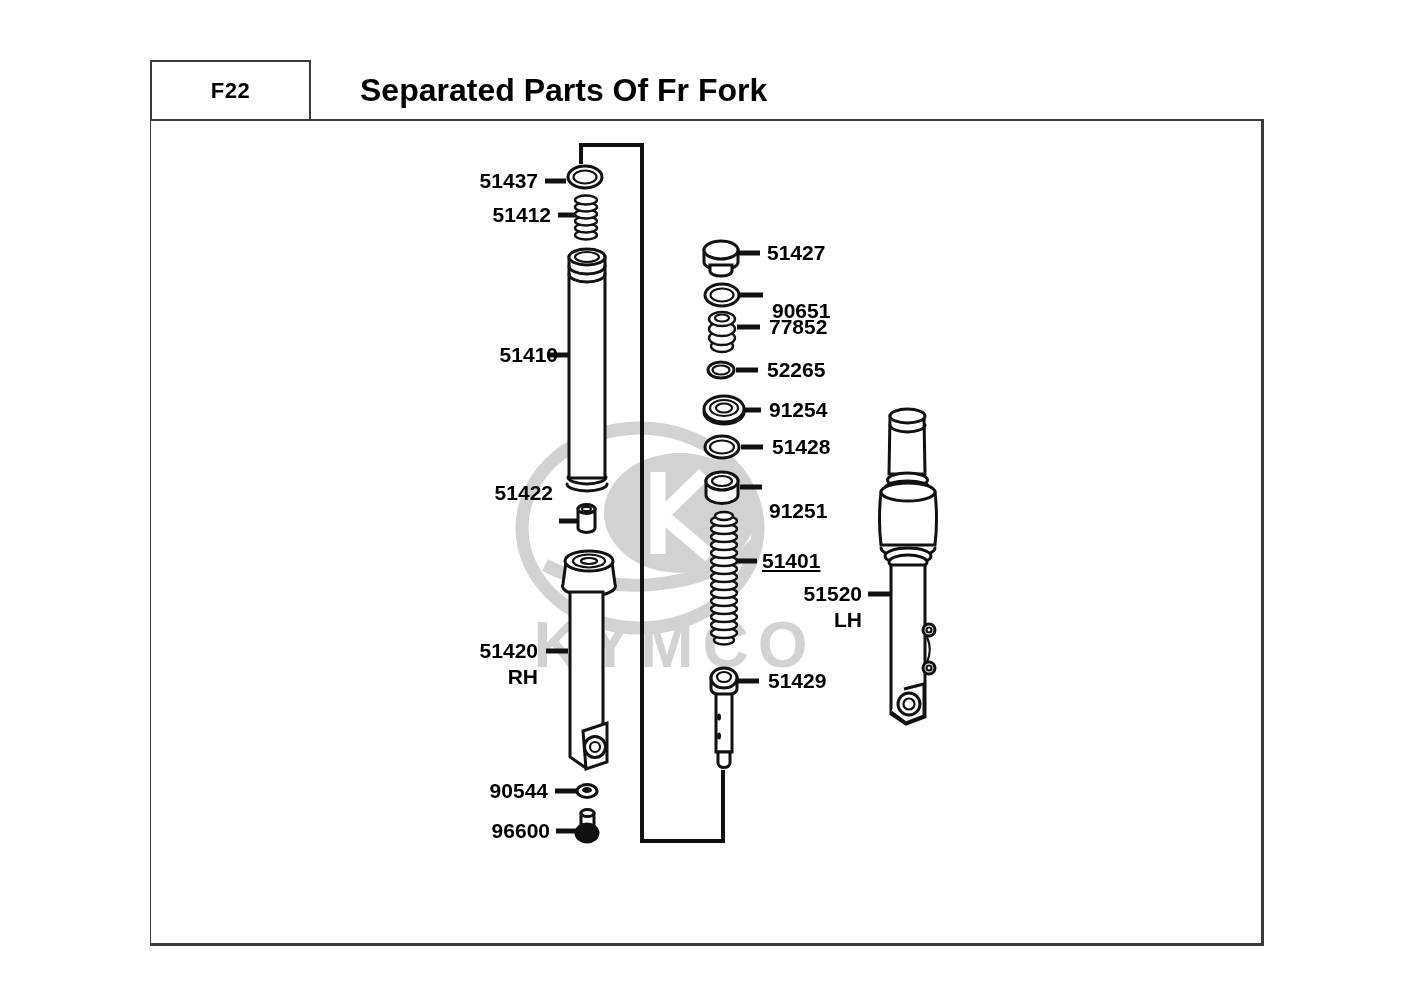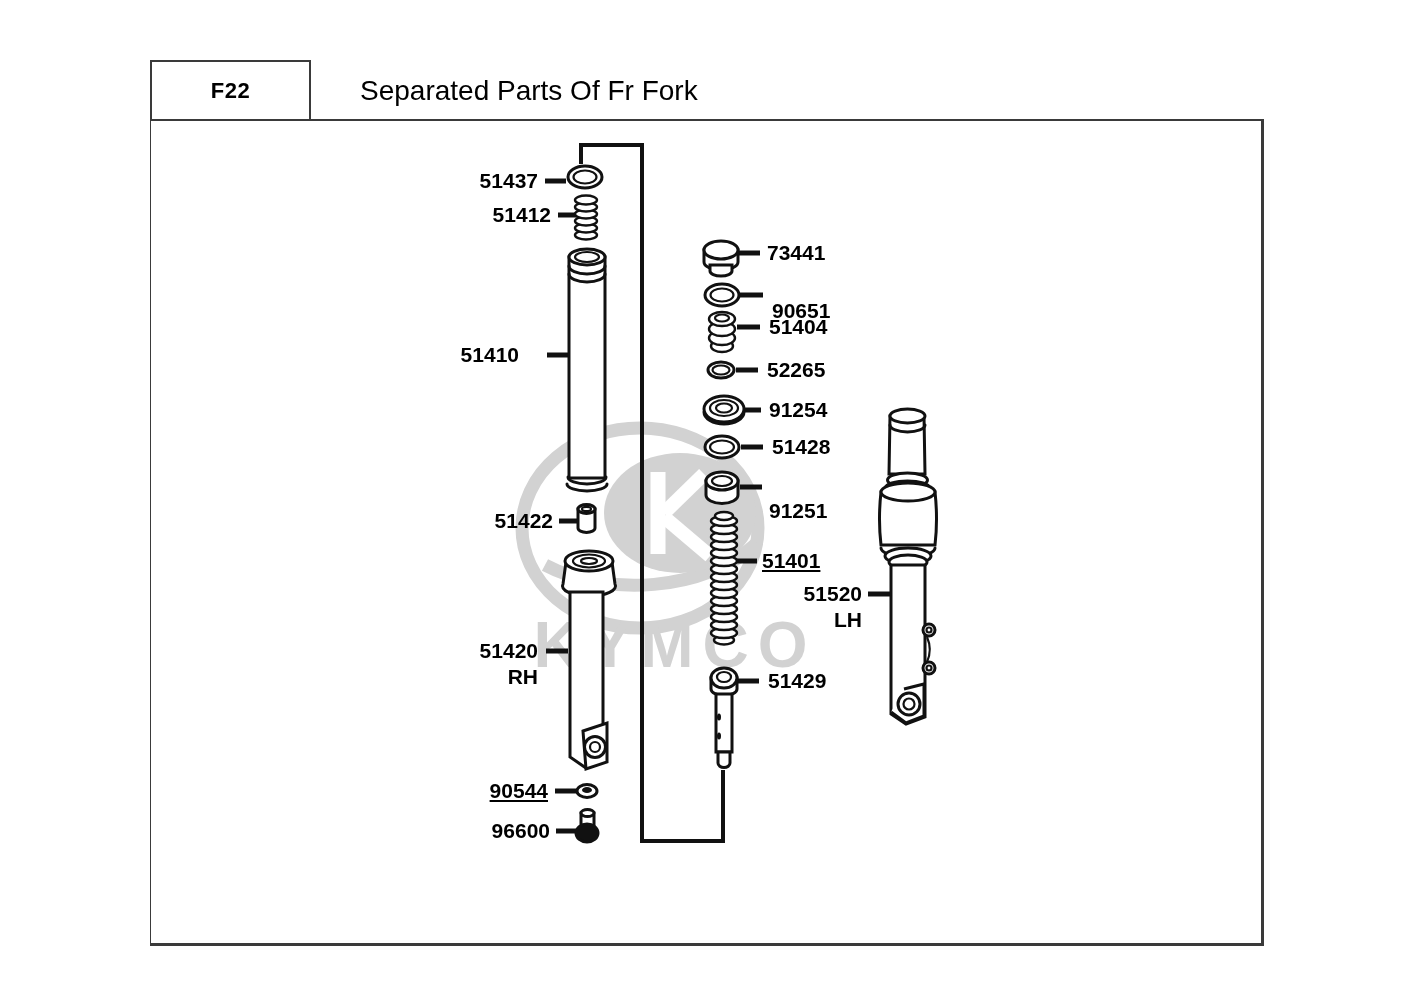--- a/index.html
+++ b/index.html
@@ -8,21 +8,21 @@
     font-family:"Liberation Sans", sans-serif; color:#000; overflow:hidden;
   }
   .code-box {
     position:absolute; left:150px; top:60px; width:161px; height:61px;
     border:2px solid #3a3a3a; box-sizing:border-box; background:#fff;
     display:flex; align-items:center; justify-content:center;
     font-weight:bold; font-size:22px; letter-spacing:0.5px;
   }
   .header-title {
     position:absolute; left:360px; top:60px; height:61px; line-height:61px;
-    font-weight:normal; font-size:28px; white-space:nowrap;
+    font-weight:bold; font-size:32px; white-space:nowrap;
   }
   .main-box {
     position:absolute; left:150px; top:119px; width:1114px; height:827px;
     box-sizing:border-box; background:transparent;
     border-top:2px solid #3a3a3a; border-bottom:3px solid #3a3a3a;
     border-left:1px solid #3a3a3a; border-right:3px solid #3a3a3a;
   }
   .svg-layer { position:absolute; left:0; top:0; width:1415px; height:1000px; }
   .labels-layer { position:absolute; left:0; top:0; width:1415px; height:1000px; }
   .part-label {
@@ -236,44 +236,44 @@
     </g>
   </svg>
 
   <div class="labels-layer" id="labels">
       <div class="part-label al-r" style="top: 168px; right: 877px;">
         <div>51437</div>
       </div>
       <div class="part-label al-r" style="top: 202px; right: 864px;">
         <div>51412</div>
       </div>
-      <div class="part-label al-r" style="top: 342px; right: 896px;">
+      <div class="part-label al-r" style="top: 342px; right: 857px;">
         <div>51410</div>
       </div>
-      <div class="part-label al-r" style="top: 508px; right: 862px; text-align: right;">
+      <div class="part-label al-r" style="top: 480px; right: 862px; text-align: right;">
         <div>51422</div>
       </div>
       <div class="part-label al-r" style="top: 638px; right: 877px;">
         <div>51420</div>
         <div>RH</div>
       </div>
-      <div class="part-label al-r" style="top: 778px; right: 867px; text-decoration: underline;">
+      <div class="part-label al-r" style="top: 778px; right: 867px;">
         <div>90544</div>
       </div>
       <div class="part-label al-r" style="top: 818px; right: 865px;">
         <div>96600</div>
       </div>
       <div class="part-label al-l" style="top: 240px; left: 767px;">
-        <div>73441</div>
+        <div>51427</div>
       </div>
       <div class="part-label al-l" style="top: 282px; left: 772px; margin-top: 16px;">
         <div>90651</div>
       </div>
       <div class="part-label al-l" style="top: 314px; left: 769px;">
-        <div>51404</div>
+        <div>77852</div>
       </div>
       <div class="part-label al-l" style="top: 357px; left: 767px;">
         <div>52265</div>
       </div>
       <div class="part-label al-l" style="top: 397px; left: 769px;">
         <div>91254</div>
       </div>
       <div class="part-label al-l" style="top: 434px; left: 772px;">
         <div>51428</div>
       </div>

